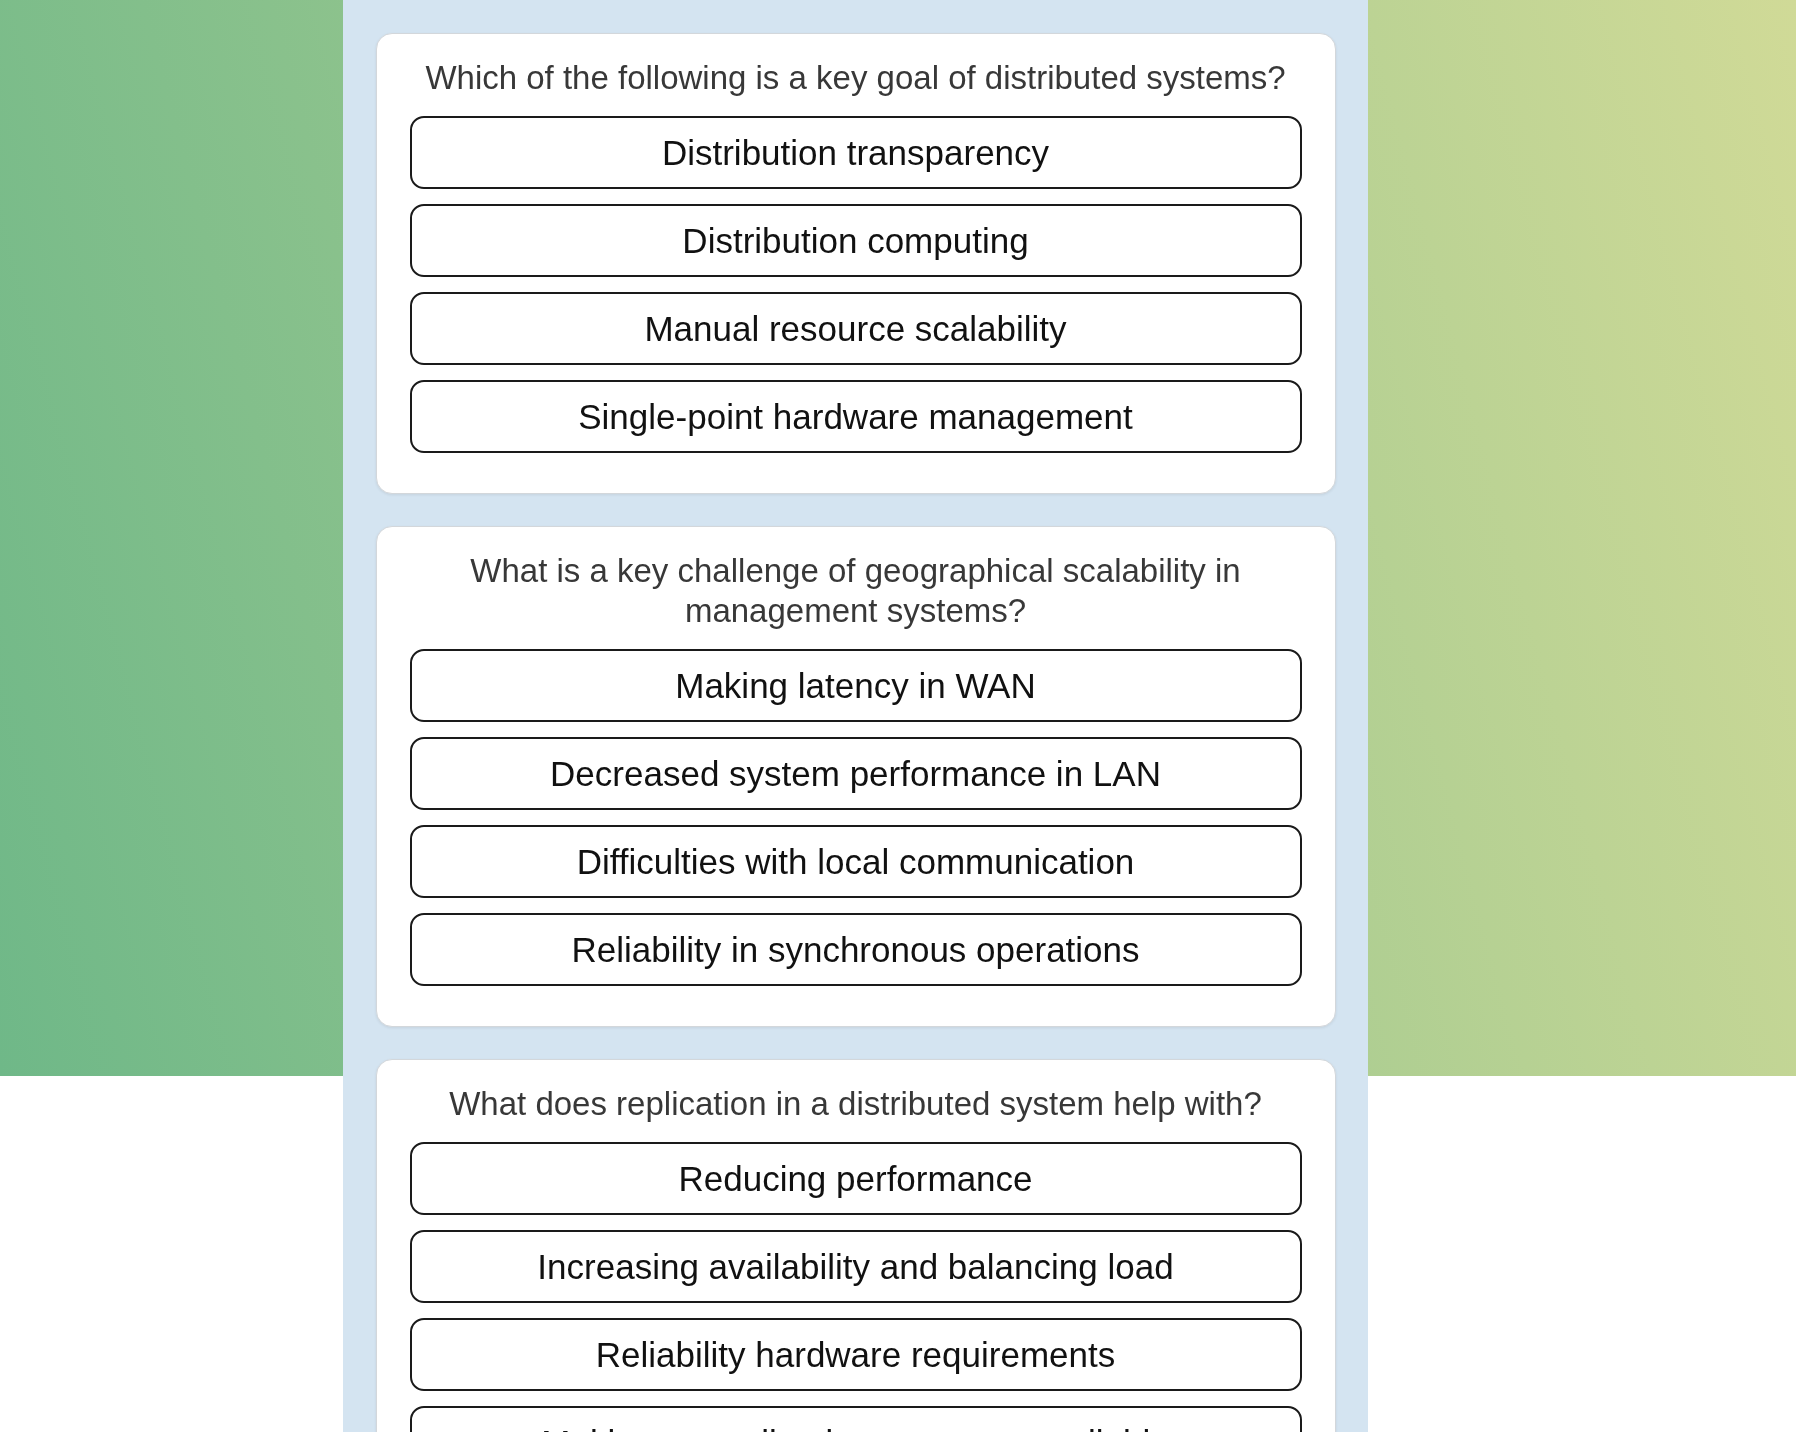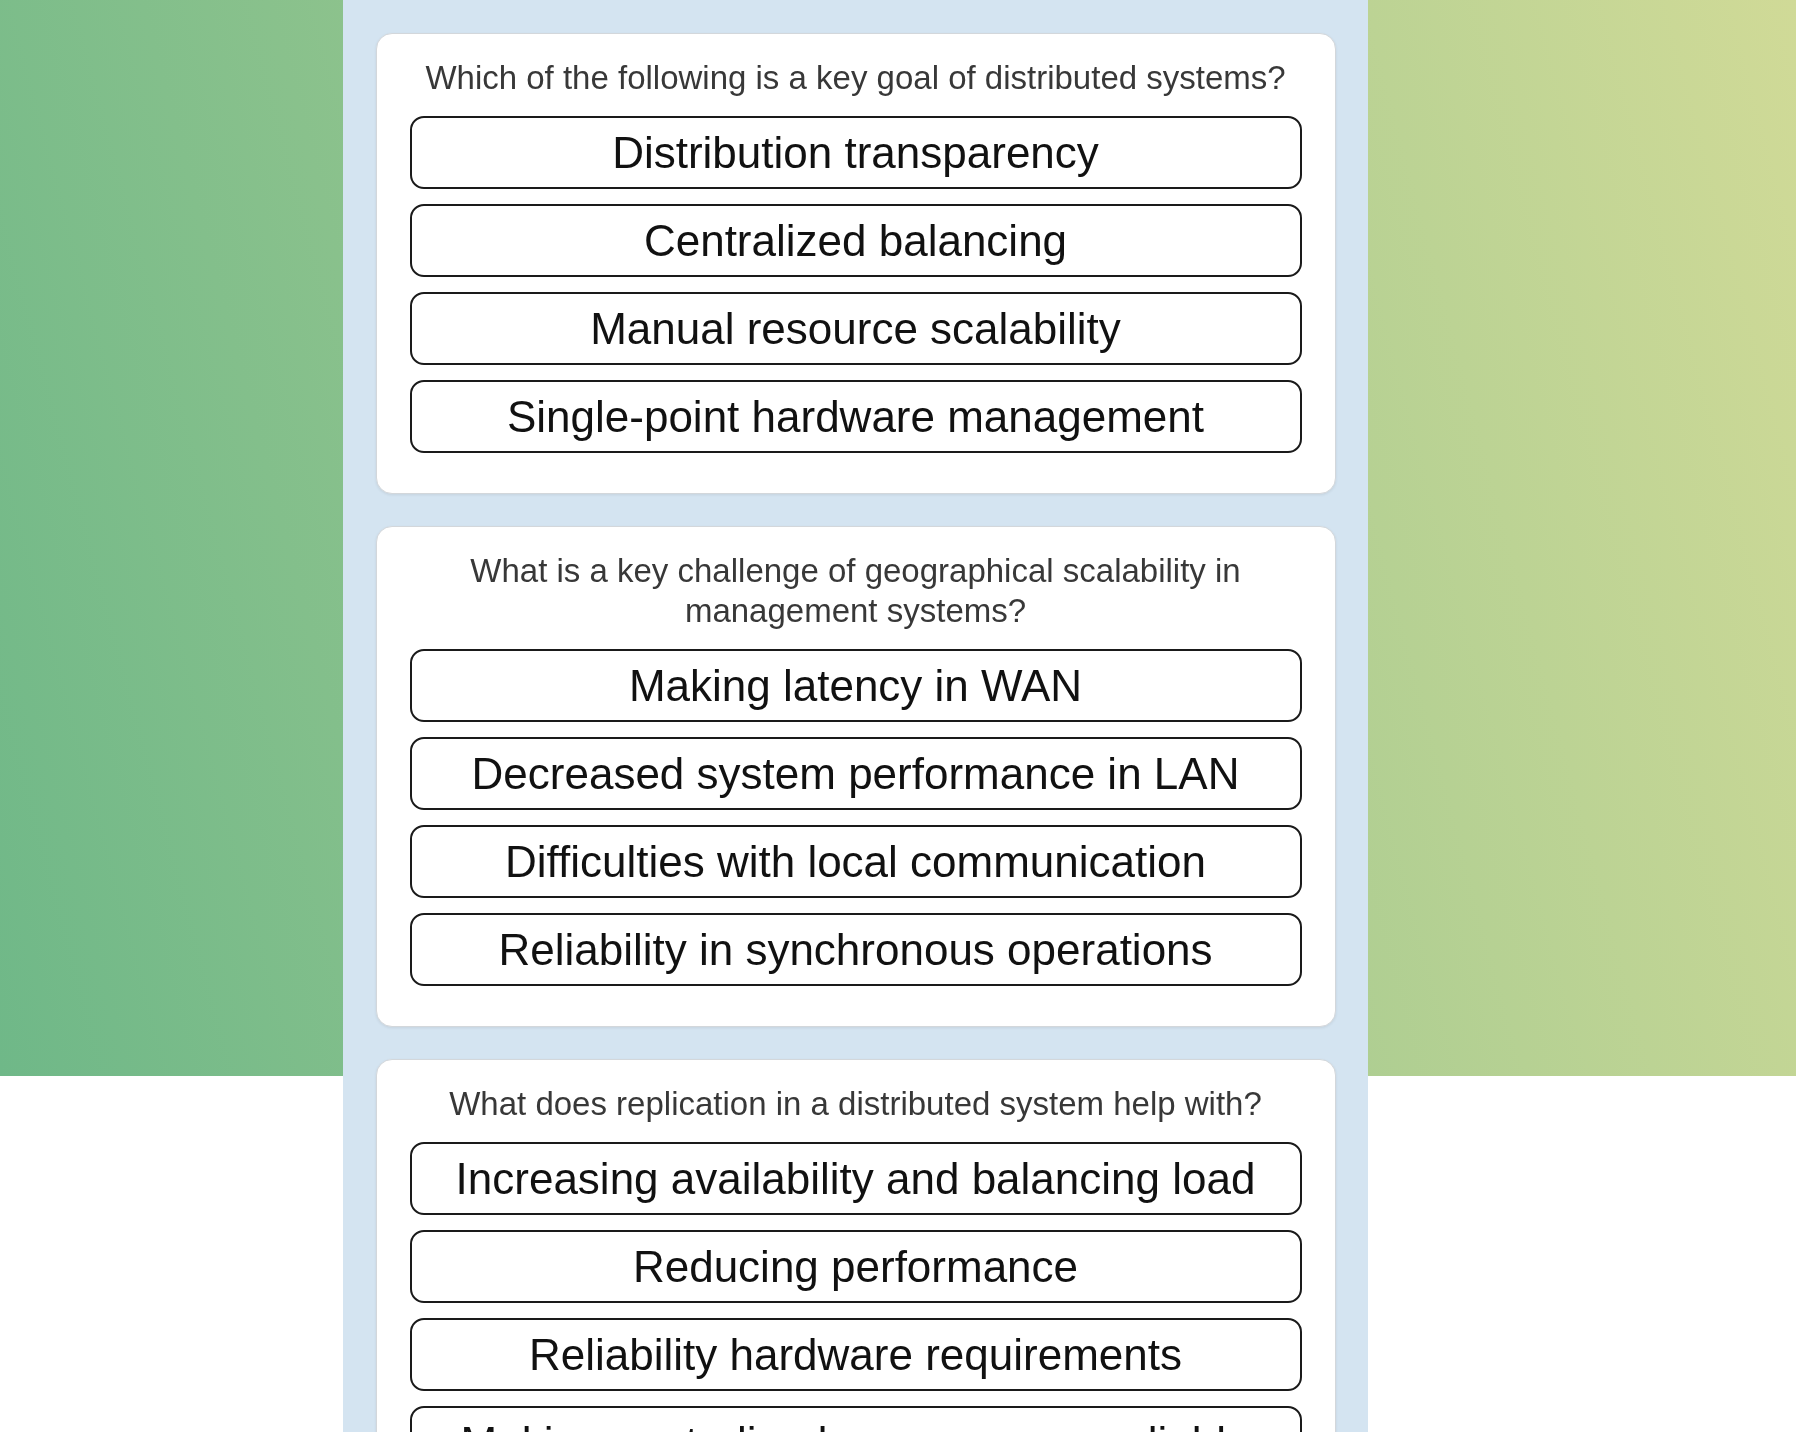--- a/index.html
+++ b/index.html
@@ -56,55 +56,55 @@
   .answer-btn {
     display: flex;
     align-items: center;
     justify-content: center;
     width: 100%;
     height: 73px;
     background: #ffffff;
     border: 2px solid #1a1a1a;
     border-radius: 14px;
     font-family: "Liberation Sans", "DejaVu Sans", sans-serif;
-    font-size: 44px;
+    font-size: 35px;
     color: #111111;
     cursor: pointer;
   }
 </style>
 </head>
 <body>
 
 <div class="page-bg">
   <div class="quiz-panel">
 
     <div class="question-card">
       <div class="question-text">Which of the following is a key goal of distributed systems?</div>
       <div class="answers">
         <button class="answer-btn">Distribution transparency</button>
-        <button class="answer-btn">Centralized balancing</button>
+        <button class="answer-btn">Distribution computing</button>
         <button class="answer-btn">Manual resource scalability</button>
         <button class="answer-btn">Single-point hardware management</button>
       </div>
     </div>
 
     <div class="question-card">
       <div class="question-text">What is a key challenge of geographical scalability in management systems?</div>
       <div class="answers">
         <button class="answer-btn">Making latency in WAN</button>
         <button class="answer-btn">Decreased system performance in LAN</button>
         <button class="answer-btn">Difficulties with local communication</button>
         <button class="answer-btn">Reliability in synchronous operations</button>
       </div>
     </div>
 
     <div class="question-card">
       <div class="question-text">What does replication in a distributed system help with?</div>
       <div class="answers">
+        <button class="answer-btn">Reducing performance</button>
         <button class="answer-btn">Increasing availability and balancing load</button>
-        <button class="answer-btn">Reducing performance</button>
         <button class="answer-btn">Reliability hardware requirements</button>
         <button class="answer-btn">Making centralized servers more reliable</button>
       </div>
     </div>
 
   </div>
 </div>
 
 </body></html>

